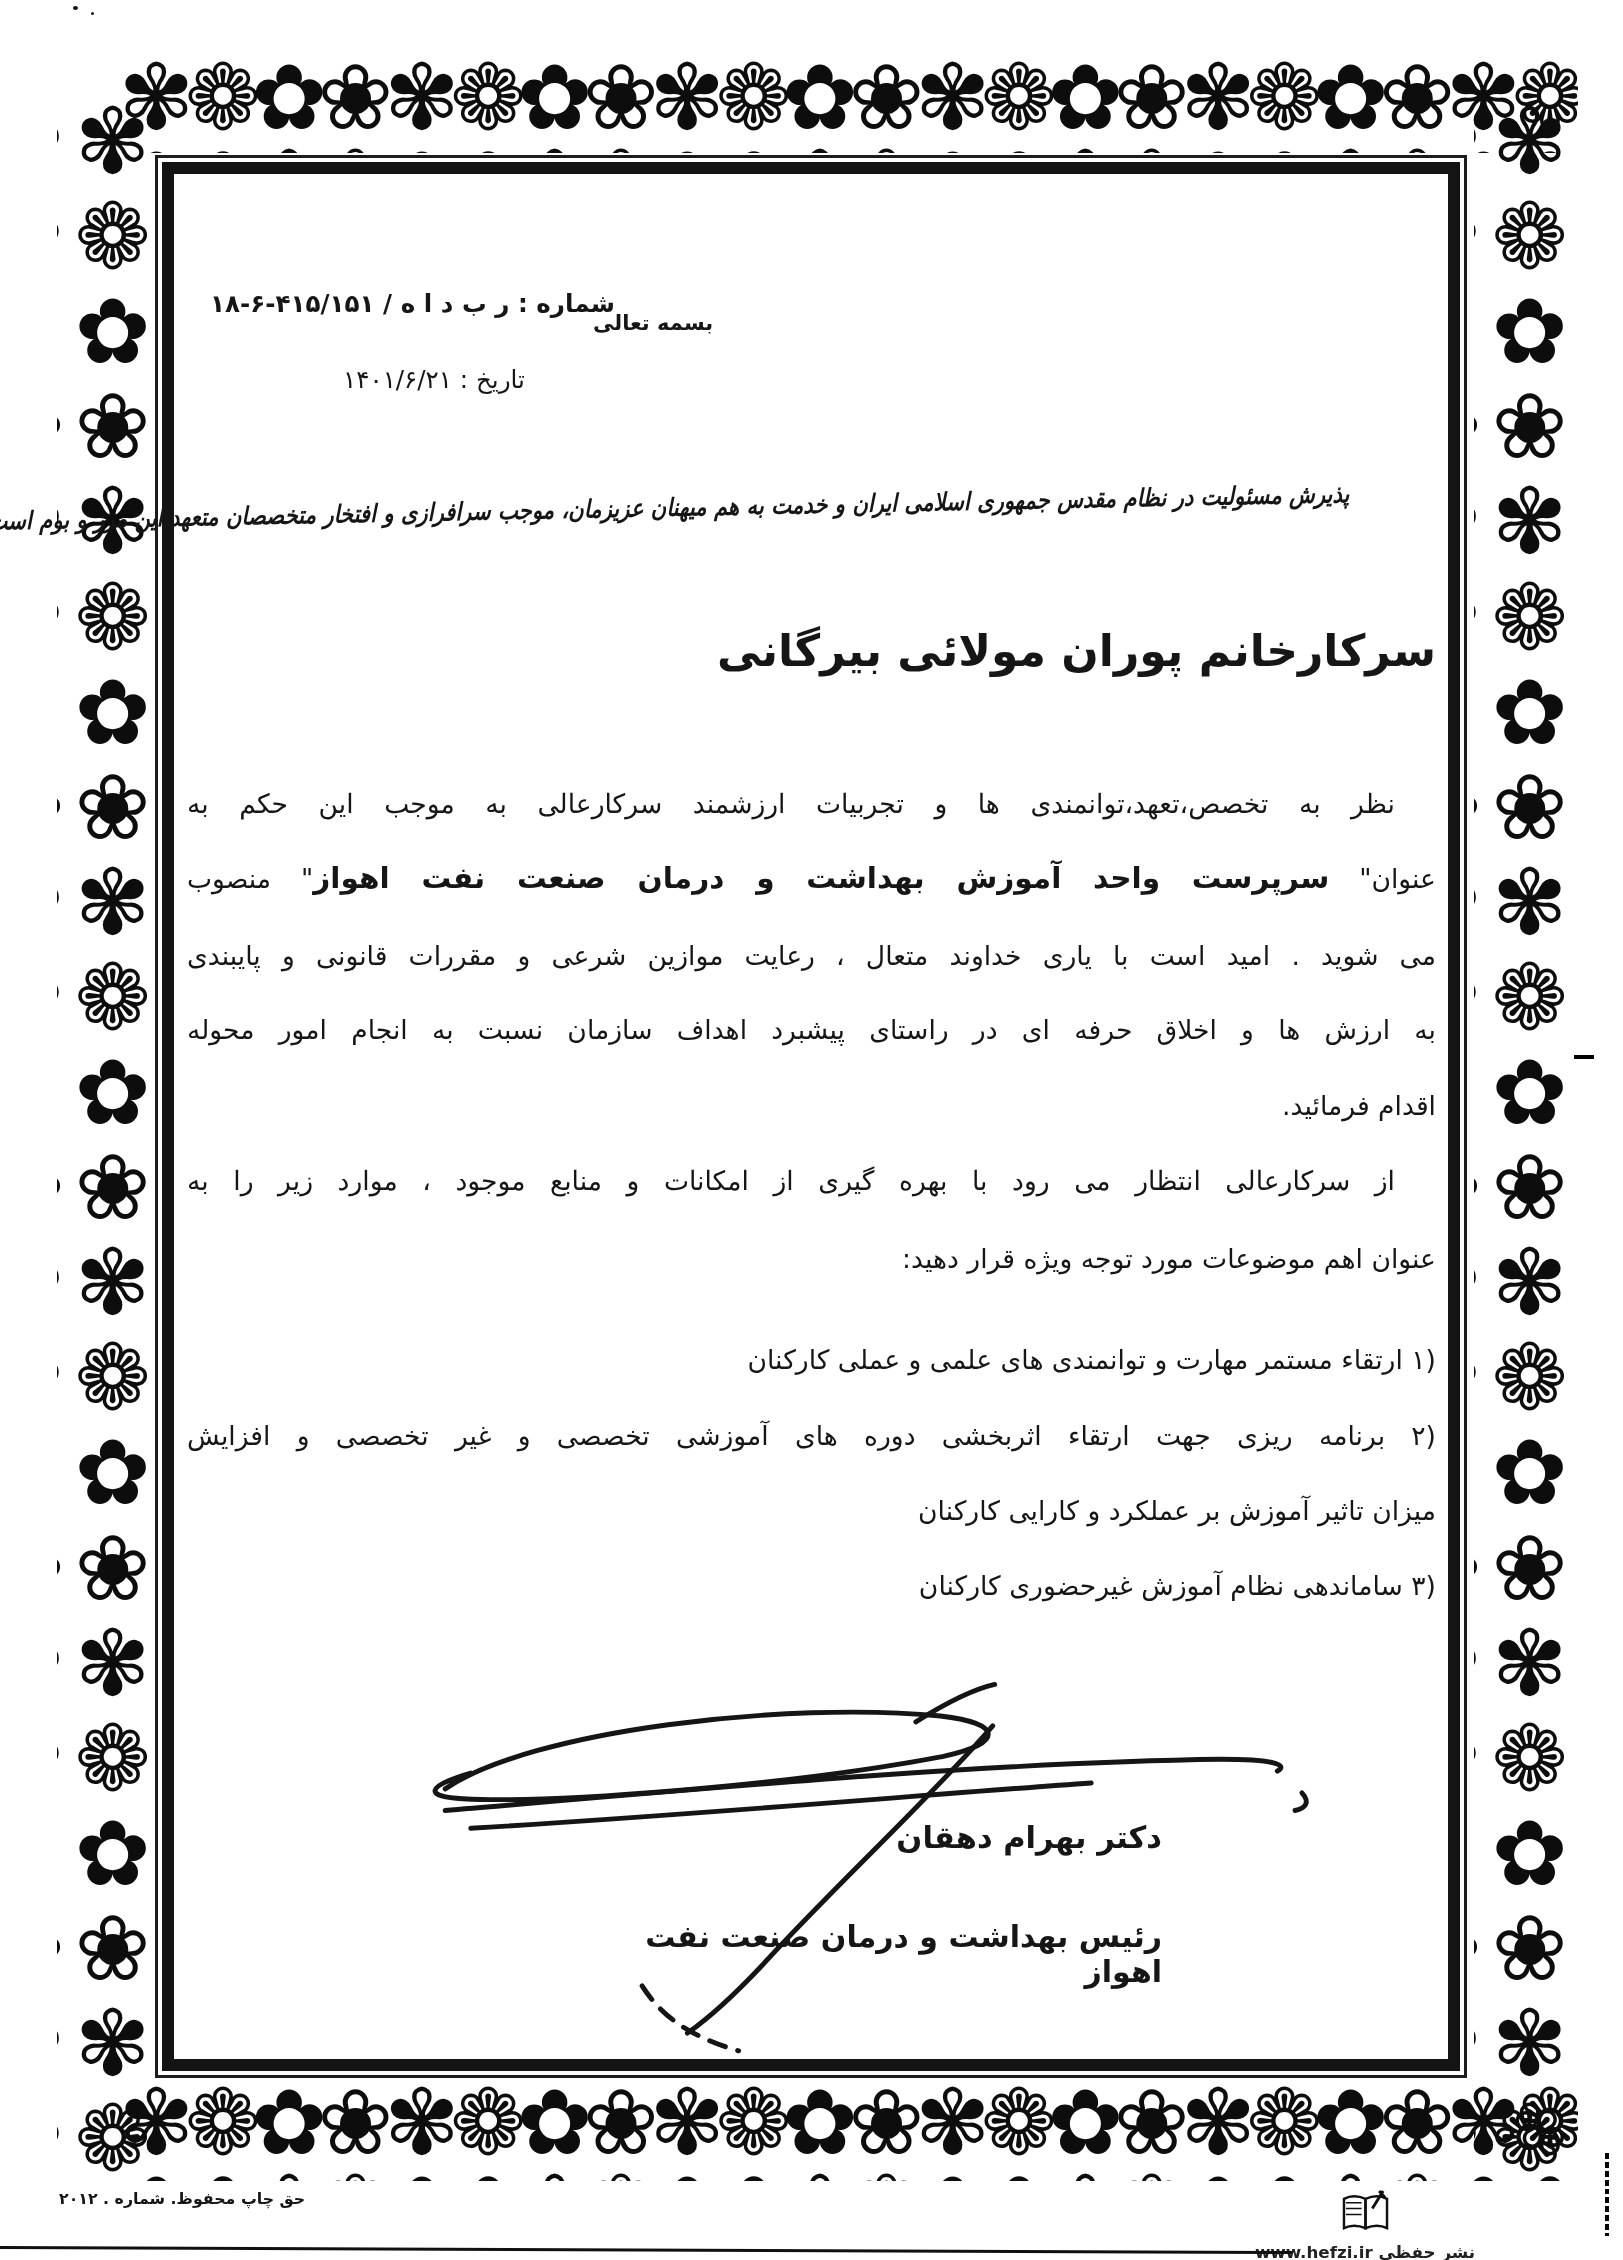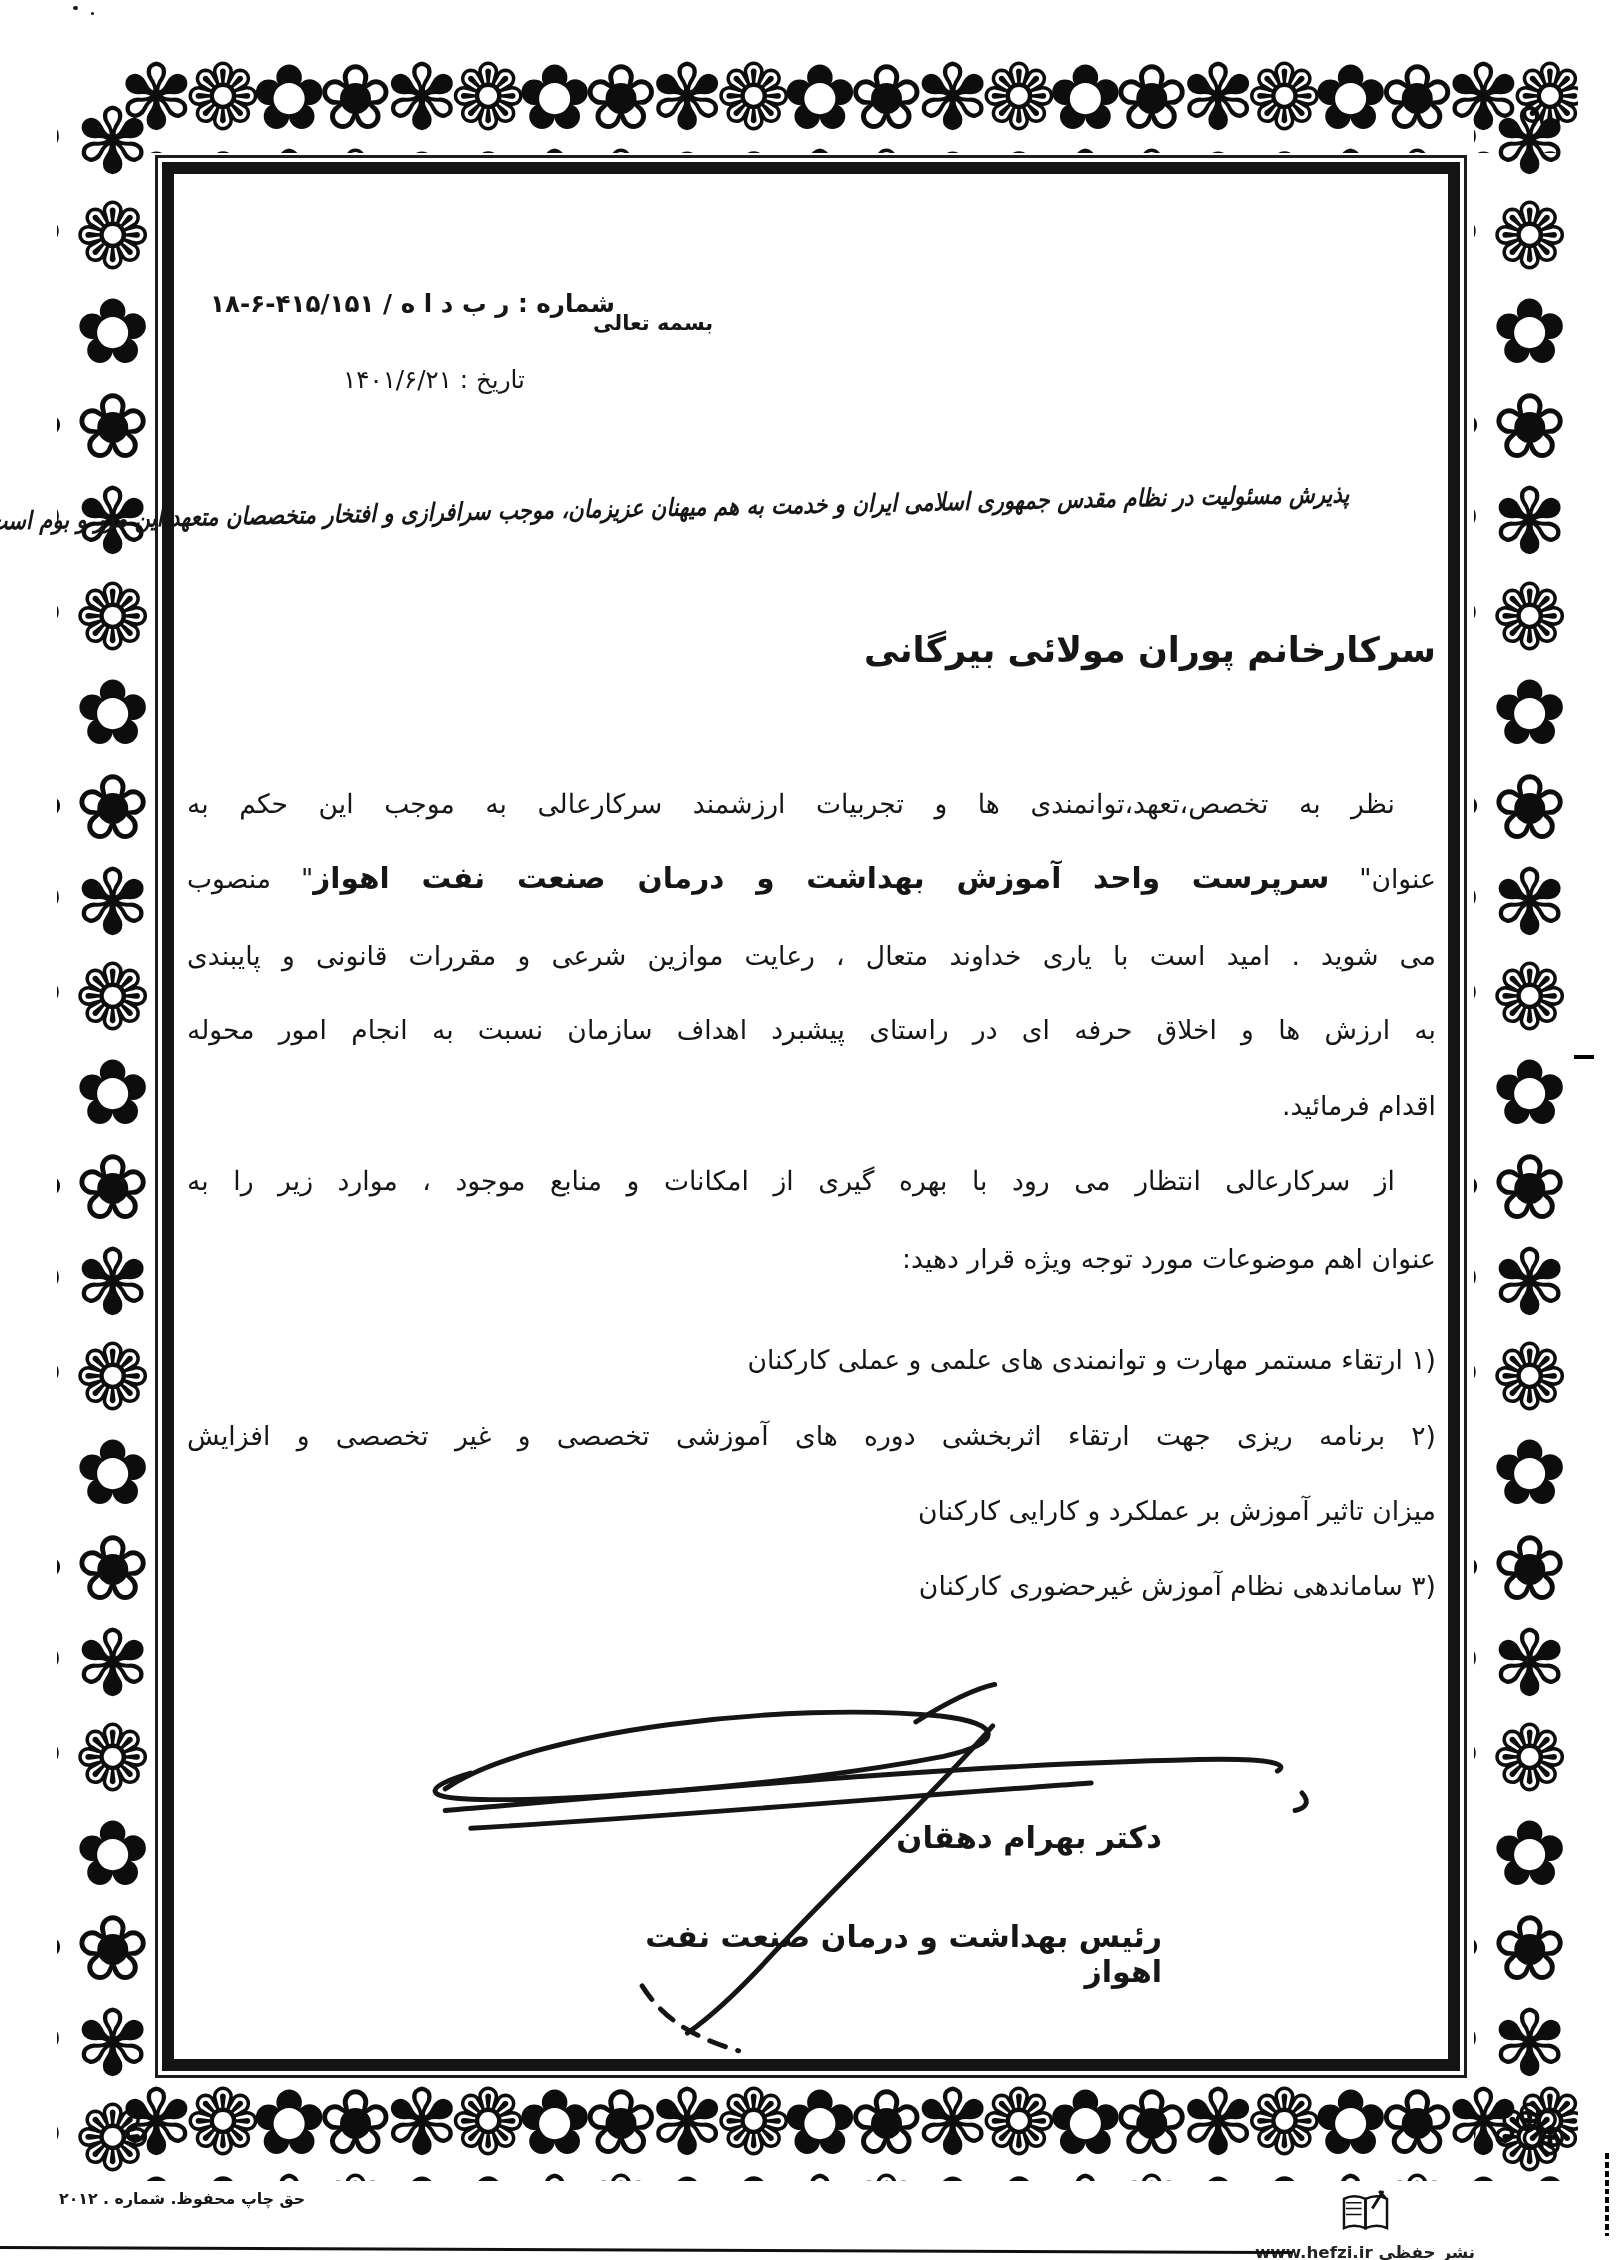--- a/index.html
+++ b/index.html
@@ -16,21 +16,21 @@
   .ln{position:absolute;left:187px;width:1249px;font-size:26.6px;line-height:45px;}
   .just{text-align:justify;text-align-last:justify;text-justify:inter-word;}
   .endln{text-align:right;}
   .indent{padding-right:41px;box-sizing:border-box;font-family:Liberation Serif, serif;}
   .refno{top:289px;left:210px;font-size:24.6px;white-space:nowrap;font-weight:bold;}
   .basmala{top:311px;left:593px;font-size:21px;font-weight:bold;white-space:nowrap;}
   .dateln{top:365px;left:343px;font-size:24.6px;white-space:nowrap;font-weight:normal;}
   .slogan{top:490px;left:186px;width:1251px;text-align:center;white-space:nowrap;
           font-size:24.6px;font-weight:bold;font-style:italic;
           transform:scaleX(.86) rotate(-1deg);transform-origin:50% 50%;}
-  .addressee{top:628px;font-size:35px;font-weight:bold;text-align:right;}
+  .addressee{top:628px;font-size:44px;font-weight:bold;text-align:right;}
   .bold-post{font-size:29.6px;font-weight:bold;}
   .sig-name{top:1820px;left:571px;width:591px;text-align:right;font-size:30.5px;font-weight:bold;}
   .sig-title{top:1919px;left:571px;width:591px;text-align:right;font-size:30px;font-weight:bold;}
   .foot-left{top:2189px;left:59px;font-size:15.8px;font-weight:bold;white-space:nowrap;direction:rtl;}
   .foot-right{top:2189px;left:1217px;width:296px;display:flex;flex-direction:column;align-items:center;
               gap:7.9px;direction:rtl;justify-content:flex-start;}
   .foot-right .txt{font-size:16.7px;font-weight:bold;white-space:nowrap;color:#222;}
   svg.overlay{position:absolute;left:0;top:0;width:1623px;height:2261px;pointer-events:none;}
   
   .speck{position:absolute;background:#111;border-radius:50%;}

